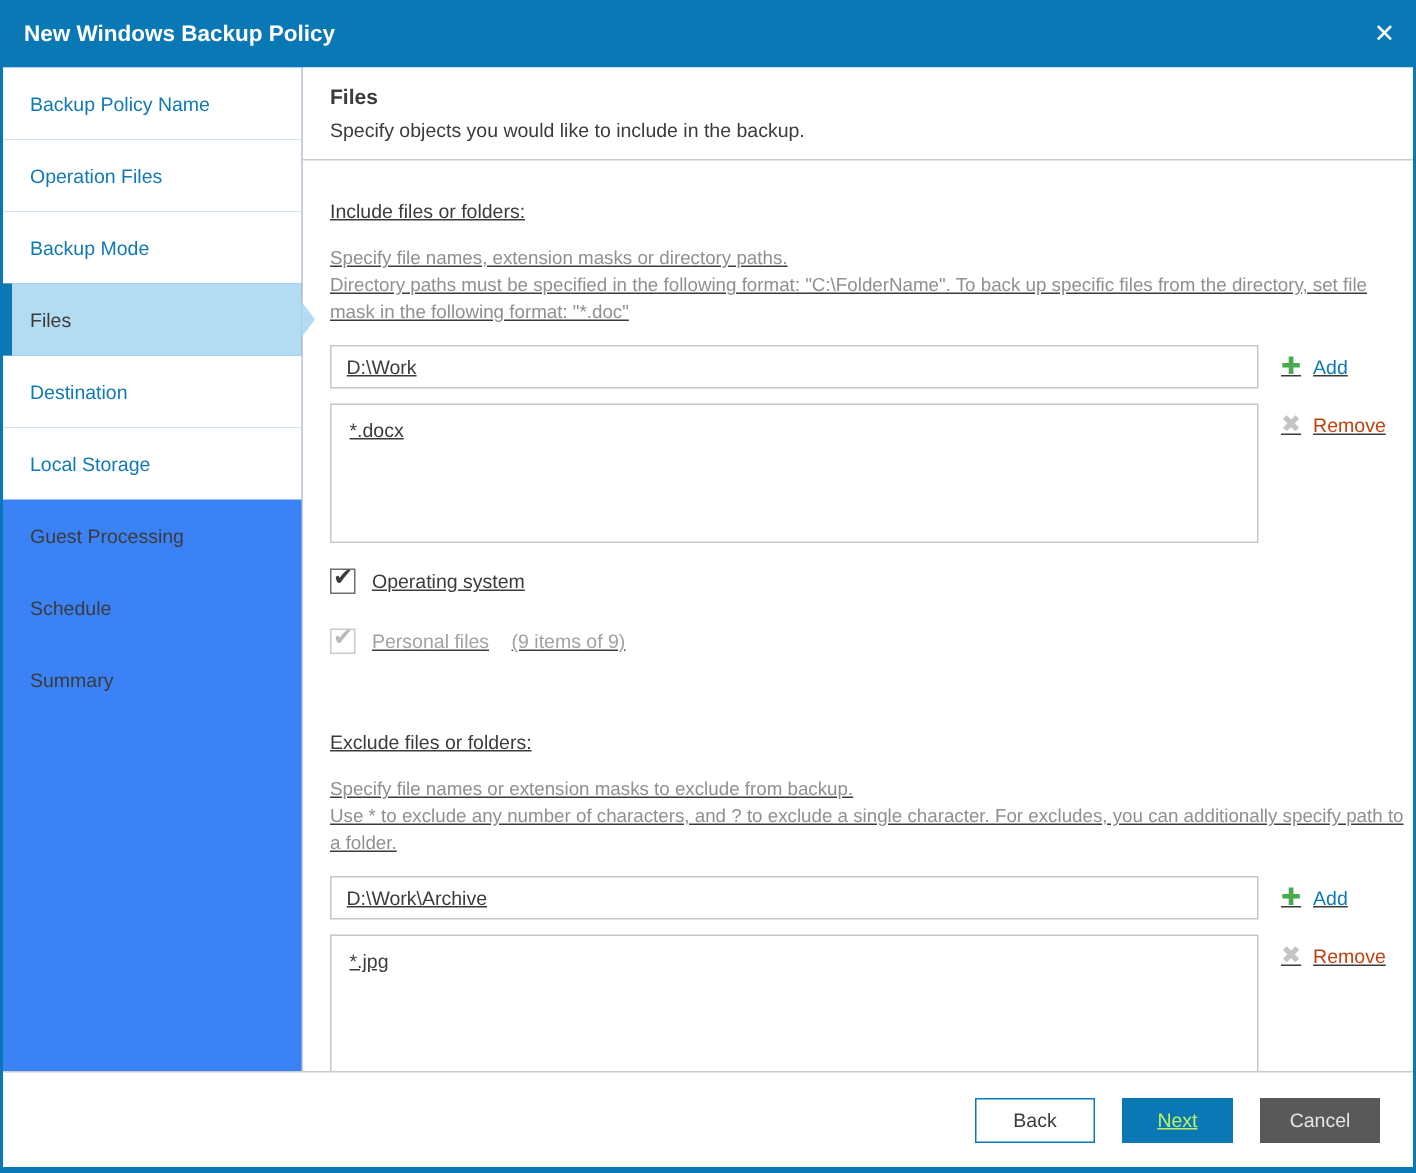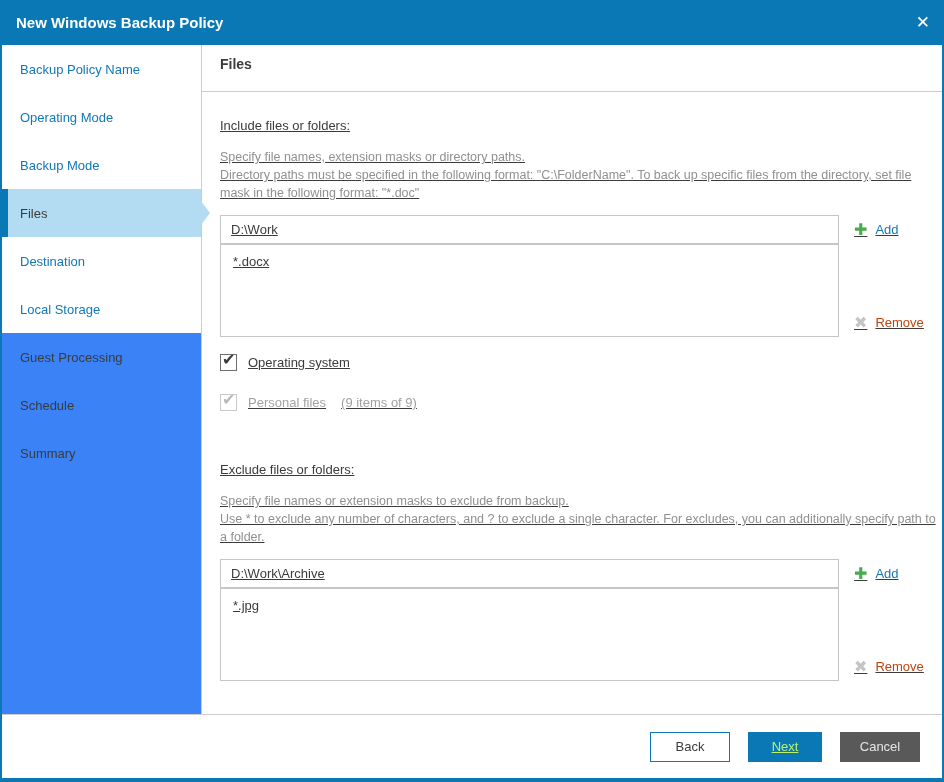--- a/index.html
+++ b/index.html
@@ -66,21 +66,21 @@
   .content { flex: 1; background: #fff; display: flex; flex-direction: column; min-width: 0; }
   .content-header {
     padding: 11px 20px 12px 18px;
     border-bottom: 1px solid #cccccc;
   }
   .content-header .page-title { font-size: 14px; font-weight: bold; margin-bottom: 7px; }
   .content-header .page-subtitle { font-size: 13px; color: #3b3b3b; }
   .content-main { padding: 26px 0 0 18px; overflow: hidden; text-decoration: underline; }
   .section-label { font-size: 13px; color: #3b3b3b; margin-bottom: 15px; }
   .hint { font-size: 12.5px; color: #909090; line-height: 18px; width: 716px; margin-bottom: 13px; }
-  .field-row { display: flex; align-items: flex-end; }
+  .field-row { display: flex; align-items: flex-start; margin-bottom: 10px; }
   .text-input {
     width: 619px; height: 29px;
     border: 1px solid #c6c6c6; background: #fff;
     padding: 0 10px; font-size: 13px; color: #3b3b3b;
     font-family: "Liberation Sans", "DejaVu Sans", sans-serif;
     outline: none;
   }
   .list-box {
     width: 619px; height: 93px;
     border: 1px solid #c6c6c6; background: #fff;
@@ -141,21 +141,21 @@
     <span class="close">✕</span>
   </div>
 
   <div class="body">
 
     <div class="sidebar">
       <div class="nav-item visited">
           <span>Backup Policy Name</span>
         </div>
       <div class="nav-item visited">
-          <span>Operating Mode</span>
+          <span>Operation Files</span>
         </div>
       <div class="nav-item visited">
           <span>Backup Mode</span>
         </div>
       <div class="nav-item active">
           <span>Files</span>
         </div>
       <div class="nav-item visited">
           <span>Destination</span>
         </div>
@@ -170,20 +170,21 @@
         </div>
       <div class="nav-item future">
           <span>Summary</span>
         </div>
     </div>
 
     <div class="content">
 
       <div class="content-header">
         <div class="page-title">Files</div>
+        <div class="page-subtitle">Specify objects you would like to include in the backup.</div>
       </div>
 
       <div class="content-main">
 
         <div class="section-label">Include files or folders:</div>
         <div class="hint">
           <div>Specify file names, extension masks or directory paths.</div>
           <div>Directory paths must be specified in the following format: "C:\FolderName". To back up specific files from the directory, set file mask in the following format: "*.doc"</div>
         </div>
 

